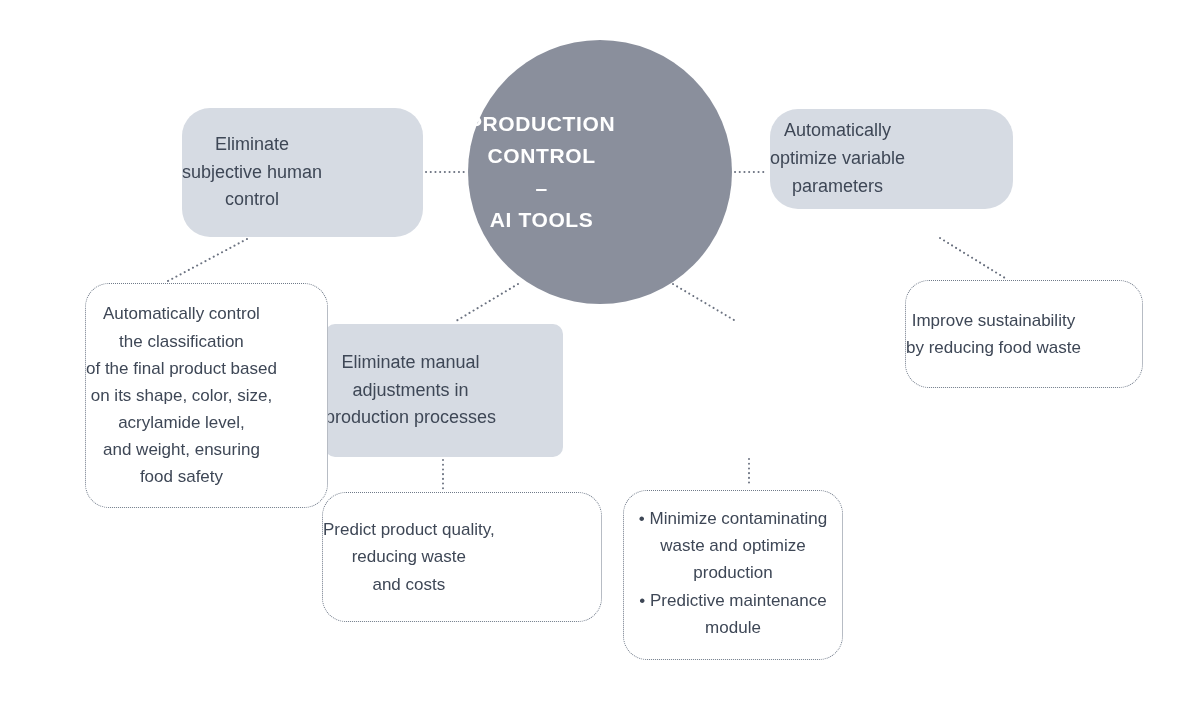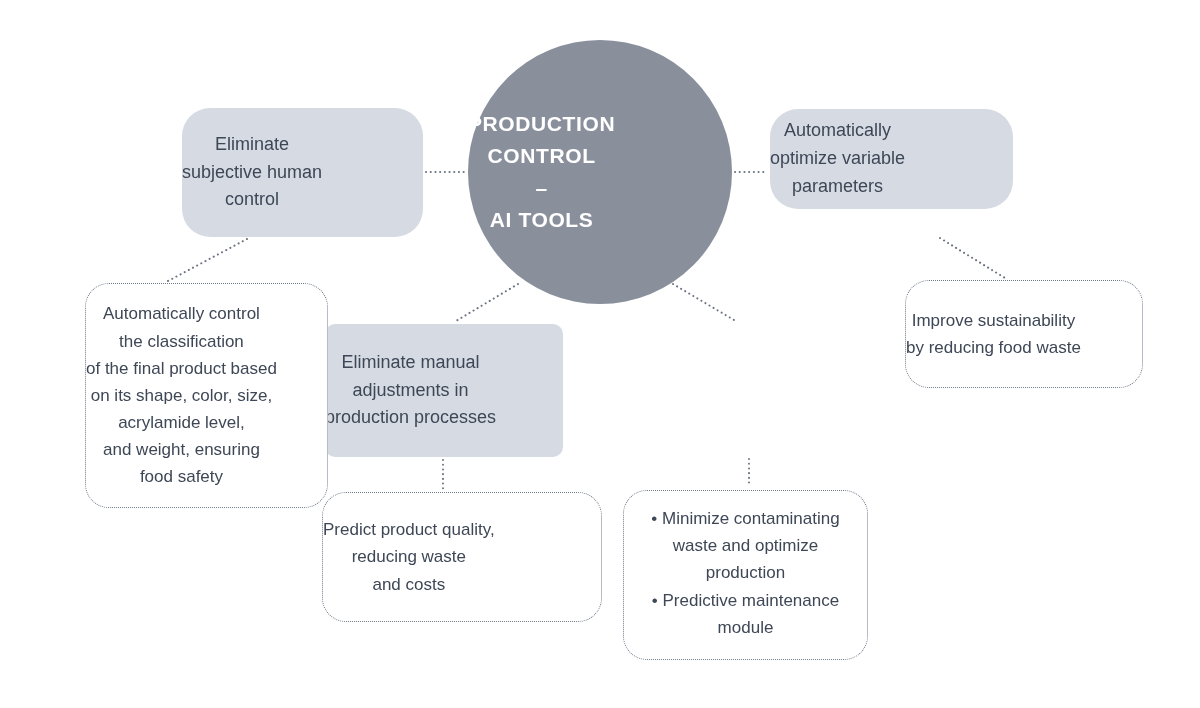--- a/index.html
+++ b/index.html
@@ -47,21 +47,21 @@
   }
   .bullets{display:flex;flex-direction:column;align-items:center;}
   
   #node-top-left   {left:182px;top:108px;width:241px;height:129px;}
   #node-top-right  {left:770px;top:109px;width:243px;height:100px;}
   #node-mid-left   {left:325px;top:324px;width:238px;height:133px;border-radius:10px;}
   #node-mid-right  {left:628px;top:323px;width:244px;height:133px;}
   #node-detail-left        {left:45px; top:283px;width:243px;height:225px;margin-left:40px;}
   #node-detail-right       {left:905px;top:280px;width:238px;height:108px;}
   #node-detail-mid-left    {left:322px;top:492px;width:280px;height:130px;}
-  #node-detail-mid-right   {left:623px;top:490px;width:245px;height:170px;padding:14px 8px;}
+  #node-detail-mid-right   {left:623px;top:490px;width:220px;height:170px;padding:14px 8px;}
 </style>
 </head>
 <body>
 
 <div class="canvas">
 
   <svg class="connectors" viewBox="0 0 1200 708" xmlns="http://www.w3.org/2000/svg" aria-hidden="true">
     <line x1="426" y1="172" x2="465" y2="172"></line>
     <line x1="735" y1="172" x2="767" y2="172"></line>
     <line x1="247" y1="239" x2="168" y2="281"></line>

